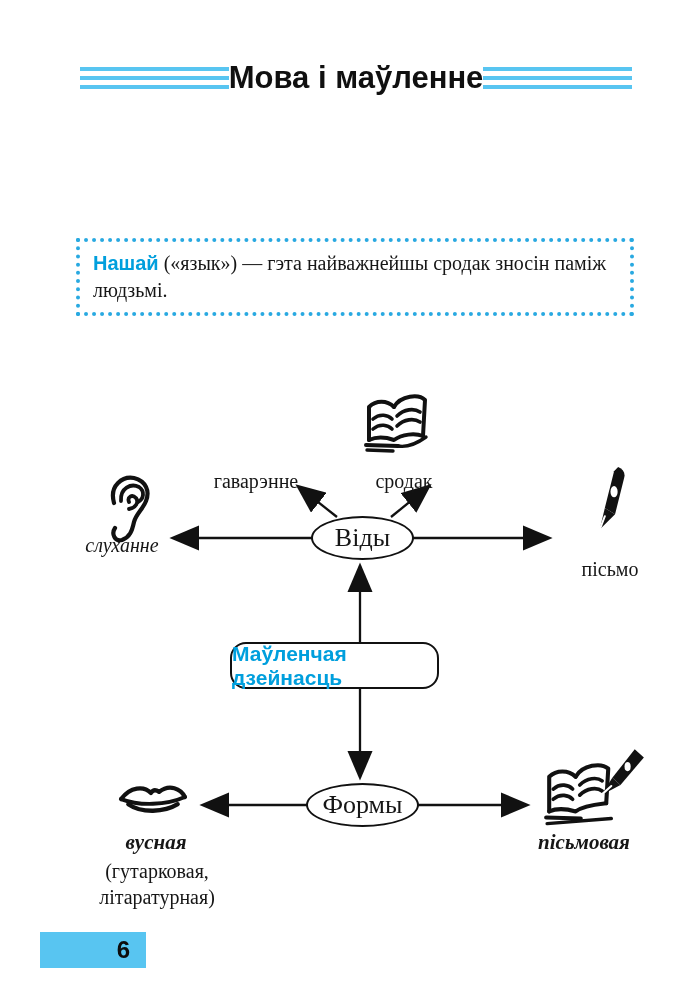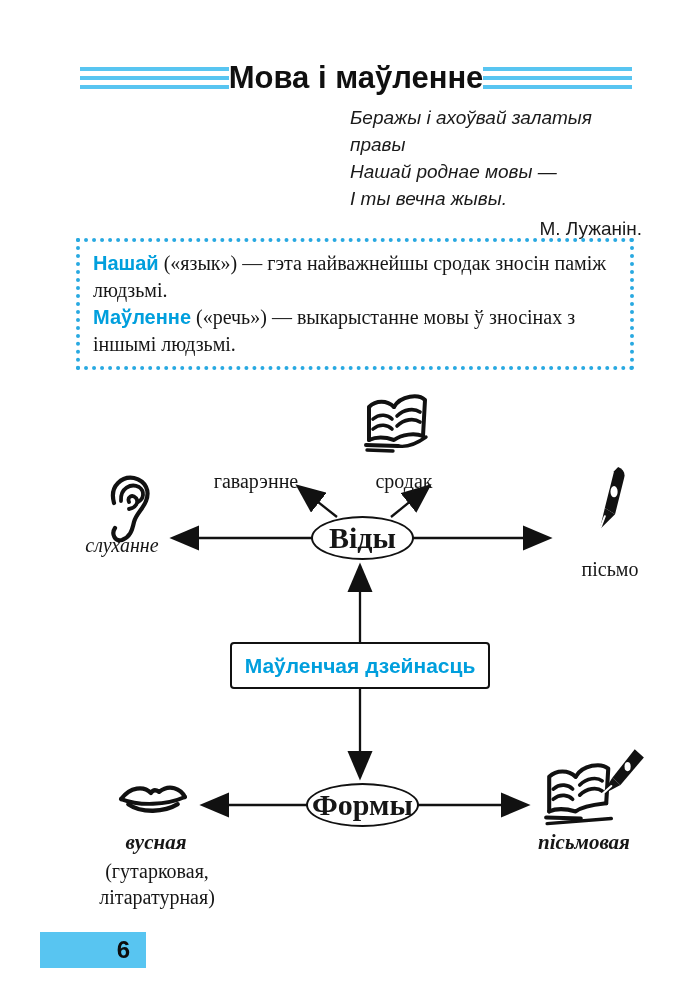--- a/index.html
+++ b/index.html
@@ -39,27 +39,27 @@
   }
   .def-box .term {
     font-family: "Liberation Sans", sans-serif; font-weight: 700;
     color: var(--term-blue, #009fdd);
   }
   
   .arrows { position: absolute; left: 0; top: 0; }
   .node {
     position: absolute; border: 2.5px solid #111; border-radius: 50%;
     display: flex; align-items: center; justify-content: center;
-    font-weight: 700; font-size: 30px; background: #fff;
+    font-weight: 400; font-size: 26px; background: #fff;
   }
   .node-vidy  { left: 311px; top: 516px; width: 103px; height: 44px; }
   .node-formy { left: 306px; top: 783px; width: 113px; height: 44px; }
   .center-box {
-    position: absolute; left: 230px; top: 642px; width: 260px; height: 47px;
-    border: 2.6px solid #111; border-radius: 4px; background: #fff;
+    position: absolute; left: 230px; top: 642px; width: 209px; height: 47px;
+    border: 2.6px solid #111; border-radius: 16px; background: #fff;
     display: flex; align-items: center; justify-content: center;
     font-family: "Liberation Sans", sans-serif; font-weight: 700;
     font-size: 21px; color: var(--term-blue, #009fdd);
   }
   .dlabel { position: absolute; text-align: center; font-size: 20px; margin-top: 12px; }
   .lbl-speaking  { left: 200px; top: 458px; width: 112px; }
   .lbl-reading   { left: 358px; top: 458px; width: 92px;  }
   .lbl-listening { left: 66px;  top: 522px; width: 112px; font-style: italic; }
   .lbl-writing   { left: 564px; top: 546px; width: 92px; text-align: center;  }
   .lbl-oral      { left: 100px; top: 818px; width: 112px; font-weight: 700; font-style: italic; font-size: 21px; }
@@ -81,30 +81,23 @@
 <body>
 
 <div class="page">
 
   <div class="header">
     <div class="rule"></div>
     <div class="page-title">Мова і маўленне</div>
     <div class="rule"></div>
   </div>
 
-  <div class="epigraph">
-    <div>Беражы і ахоўвай залатыя правы</div>
-    <div>Нашай роднае мовы —</div>
-    <div>І ты вечна жывы.</div>
-    <div class="author">М. Лужанін.</div>
-  </div>
 
   <div class="def-box">
     <div><span class="term">Нашай</span><span> («язык») — гэта найважнейшы сродак зносін паміж людзьмі.</span></div>
-    <div><span class="term">Маўленне</span><span> («речь») — выкарыстанне мовы ў зносінах з іншымі людзьмі.</span></div>
   </div>
 
   <svg class="arrows" width="700" height="1000" viewBox="0 0 700 1000">
     <defs>
       <marker id="ah" markerWidth="13" markerHeight="11" refX="11" refY="5.5" orient="auto">
         <path d="M0 0 L13 5.5 L0 11 z" fill="#111"></path>
       </marker>
     </defs>
     <line x1="312" y1="538" x2="174" y2="538" stroke="#111" stroke-width="2.3" marker-end="url(#ah)"></line>
     <line x1="413" y1="538" x2="548" y2="538" stroke="#111" stroke-width="2.3" marker-end="url(#ah)"></line>

